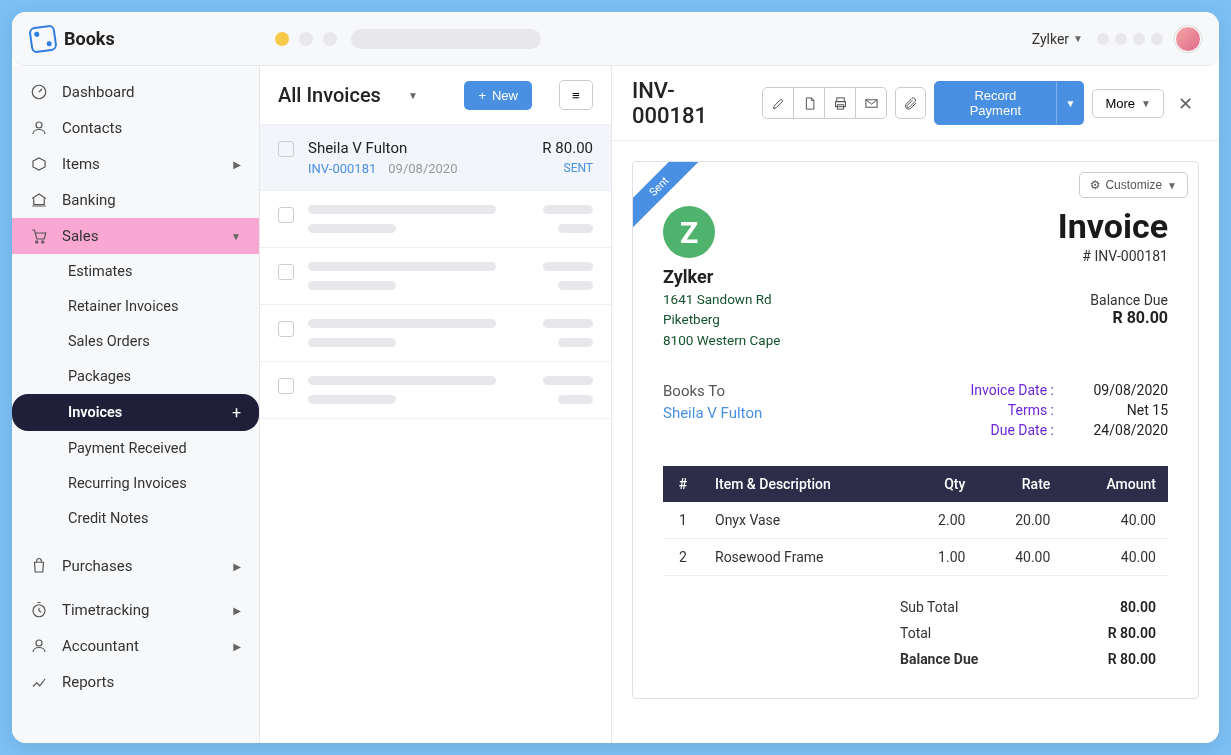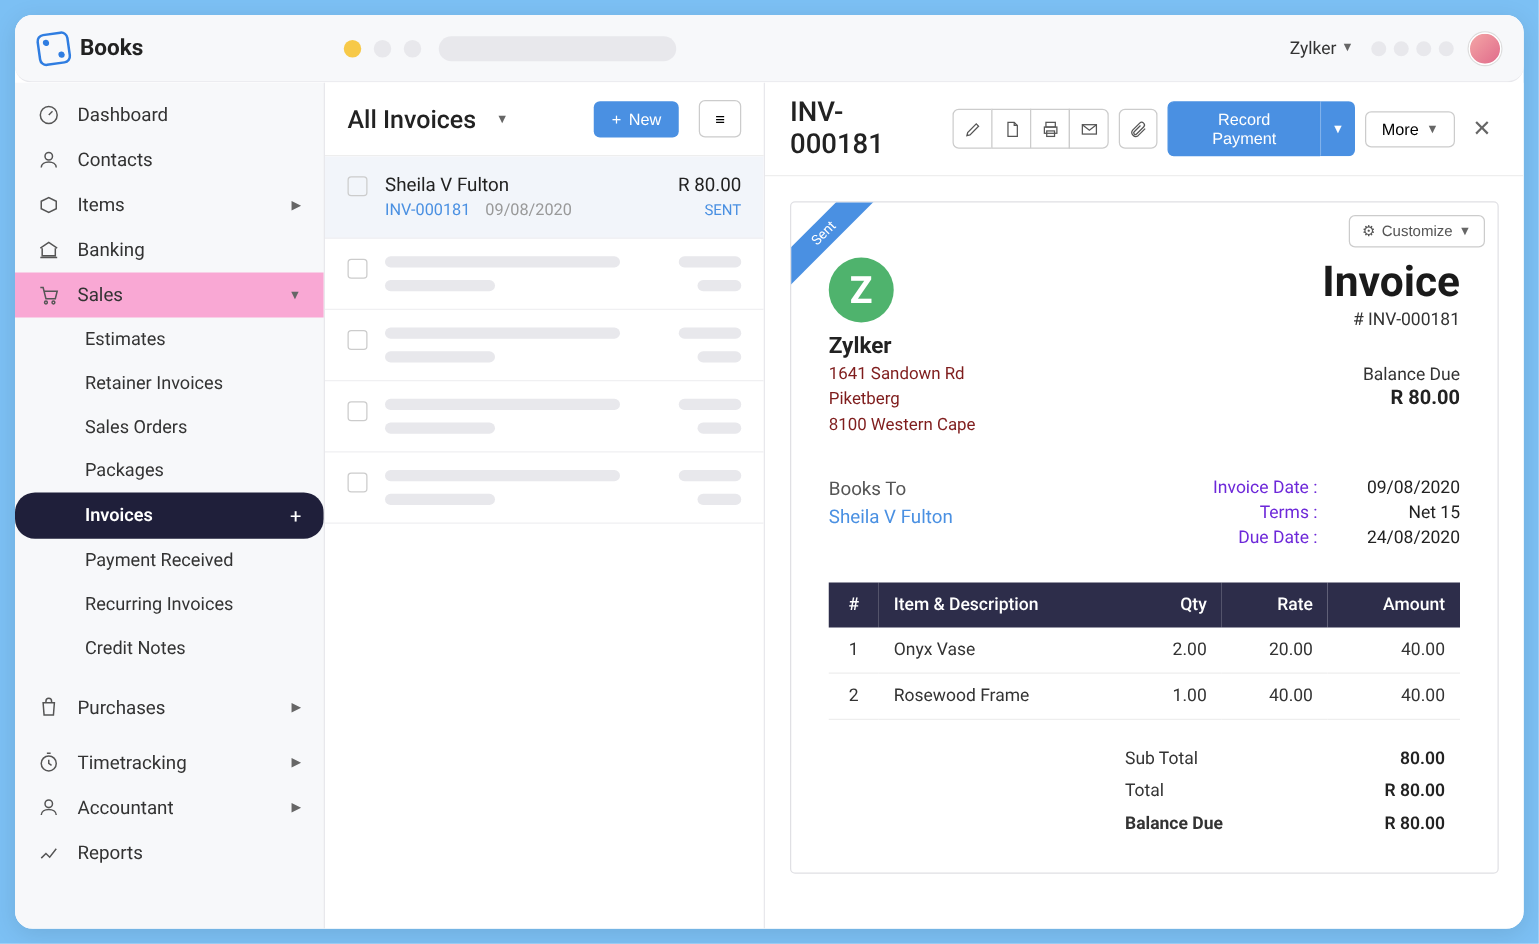--- a/index.html
+++ b/index.html
@@ -24,21 +24,21 @@
 .sidebar { width: 248px; background: #f7f8fa; border-right: 1px solid #e8e8ec; overflow-y: auto; padding-top: 8px; }
 .nav-item { display: flex; align-items: center; gap: 14px; padding: 9px 18px; font-size: 15px; color: #333; cursor: pointer; position: relative; }
 .nav-item .chev { margin-left: auto; font-size: 10px; color: #666; }
 .nav-item.sub { padding-left: 56px; font-size: 14.5px; }
 .nav-item.section { background: #f9a8d4; text-align: right; }
 .nav-item.active { background: #1f1f3a; color: #fff; font-weight: 600; border-radius: 16px; }
 .nav-item.active .plus { margin-left: auto; font-size: 16px; font-weight: 400; }
 .nav-ico { width: 18px; height: 18px; display: flex; align-items: center; justify-content: center; color: #555; }
 .nav-ico svg { width: 18px; height: 18px; stroke: currentColor; fill: none; stroke-width: 1.6; }
 .listpane { width: 352px; border-right: 1px solid #e8e8ec; display: flex; flex-direction: column; background: #fff; }
-.listhead { display: flex; align-items: center; padding: 14px 18px; border-bottom: 1px solid #eee; gap: 16px; }
+.listhead { display: flex; align-items: center; padding: 14px 18px; border-bottom: 1px solid #eee; gap: 27px; }
 .listhead h2 { font-size: 20px; font-weight: 500; color: #222; }
 .caret { font-size: 10px; color: #666; }
 .btn-new { background: #4a90e2; color: #fff; border: none; border-radius: 5px; padding: 7px 14px; font-size: 13px; display: flex; align-items: center; gap: 6px; cursor: pointer; margin-left: auto; }
 .btn-menu { border: 1px solid #ccc; background: #fff; border-radius: 5px; width: 34px; height: 30px; display: flex; align-items: center; justify-content: center; cursor: pointer; }
 .listbody { flex: 1; overflow-y: auto; }
 .inv-row { display: flex; padding: 14px 18px; border-bottom: 1px solid #f0f0f2; cursor: pointer; gap: 14px; }
 .inv-row.sel { background: #f2f5fa; }
 .ck { width: 16px; height: 16px; border: 1.5px solid #ccc; border-radius: 3px; margin-top: 2px; flex-shrink: 0; }
 .inv-main { flex: 1; }
 .inv-name { font-size: 15px; color: #222; }
@@ -66,21 +66,21 @@
 .close-x { font-size: 18px; color: #666; cursor: pointer; padding: 4px 6px; }
 .dbody { flex: 1; overflow-y: auto; padding: 20px; }
 .paper { border: 1px solid #e0e0e4; border-radius: 4px; position: relative; padding: 26px 30px; min-height: 520px; }
 .ribbon { position: absolute; top: 0; left: 0; width: 70px; height: 70px; overflow: hidden; }
 .ribbon span { position: absolute; display: block; width: 100px; padding: 4px 0; background: #4a90e2; color: #fff; font-size: 11px; text-align: center; transform: rotate(-45deg); top: 14px; left: -24px; }
 .customize { position: absolute; top: 10px; right: 10px; border: 1px solid #ccc; background: #fff; padding: 5px 10px; font-size: 12px; border-radius: 5px; cursor: pointer; display: flex; align-items: center; gap: 5px; color: #555; }
 .paper-head { display: flex; justify-content: space-between; margin-top: 18px; }
 .company { }
 .clogo { width: 52px; height: 52px; background: #4fb36d; border-radius: 50%; color: #fff; display: flex; align-items: center; justify-content: center; font-size: 30px; font-weight: 700; margin-bottom: 8px; }
 .cname { font-size: 18px; font-weight: 700; color: #222; }
-.caddr { font-size: 13.5px; color: #7f1d1d; line-height: 1.5; margin-top: 2px; }
+.caddr { font-size: 13.5px; color: #14532d; line-height: 1.5; margin-top: 2px; }
 .inv-title { text-align: right; }
 .inv-title h2 { font-size: 34px; font-weight: 700; color: #1a1a1a; }
 .inv-title .num { font-size: 14px; color: #333; margin-top: 2px; }
 .inv-title .baldue-lbl { font-size: 14px; color: #333; margin-top: 28px; }
 .inv-title .baldue-amt { font-size: 16px; font-weight: 700; color: #222; }
 .billrow { display: flex; justify-content: space-between; margin-top: 32px; }
 .billto-lbl { font-size: 15px; color: #555; }
 .billto-name { font-size: 15px; color: #4a90e2; margin-top: 4px; }
 .meta-tbl { font-size: 14px; }
 .meta-tbl div { display: flex; gap: 24px; justify-content: flex-end; margin-bottom: 4px; }

